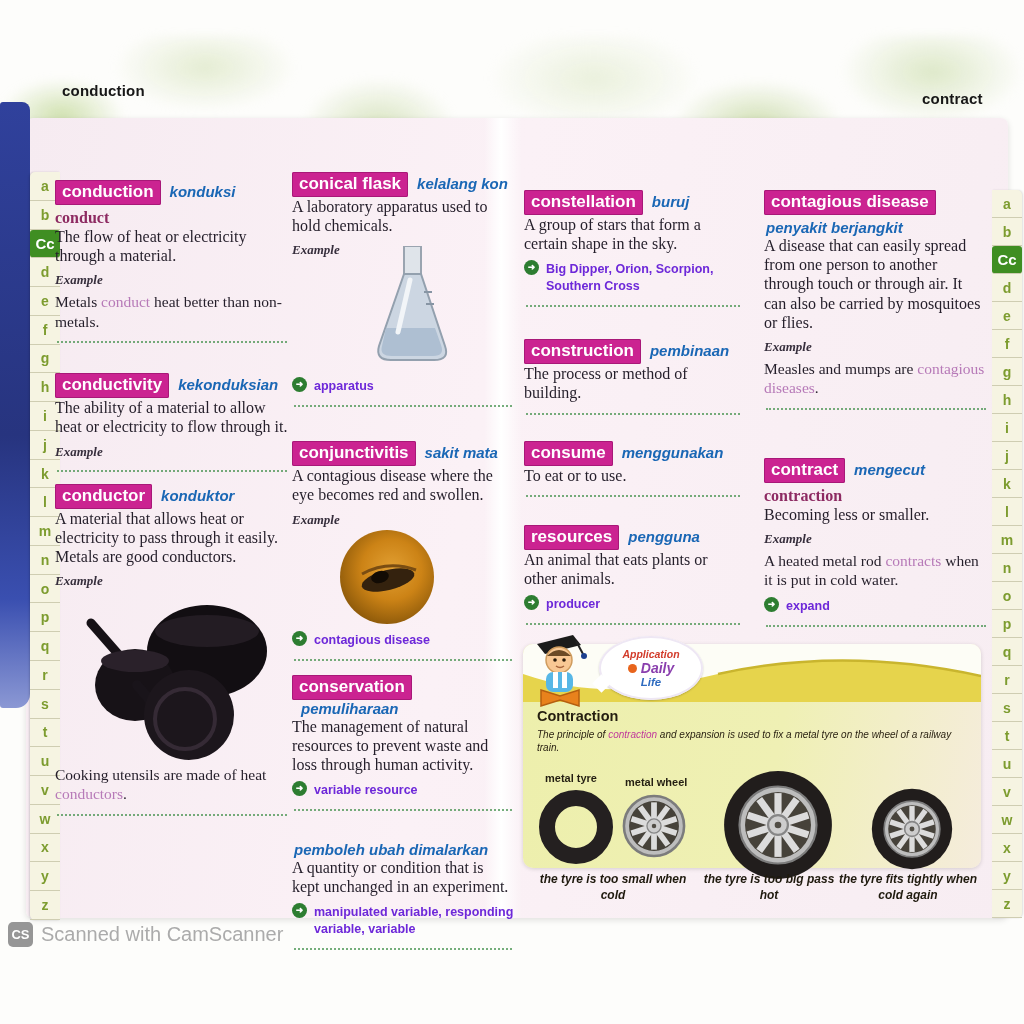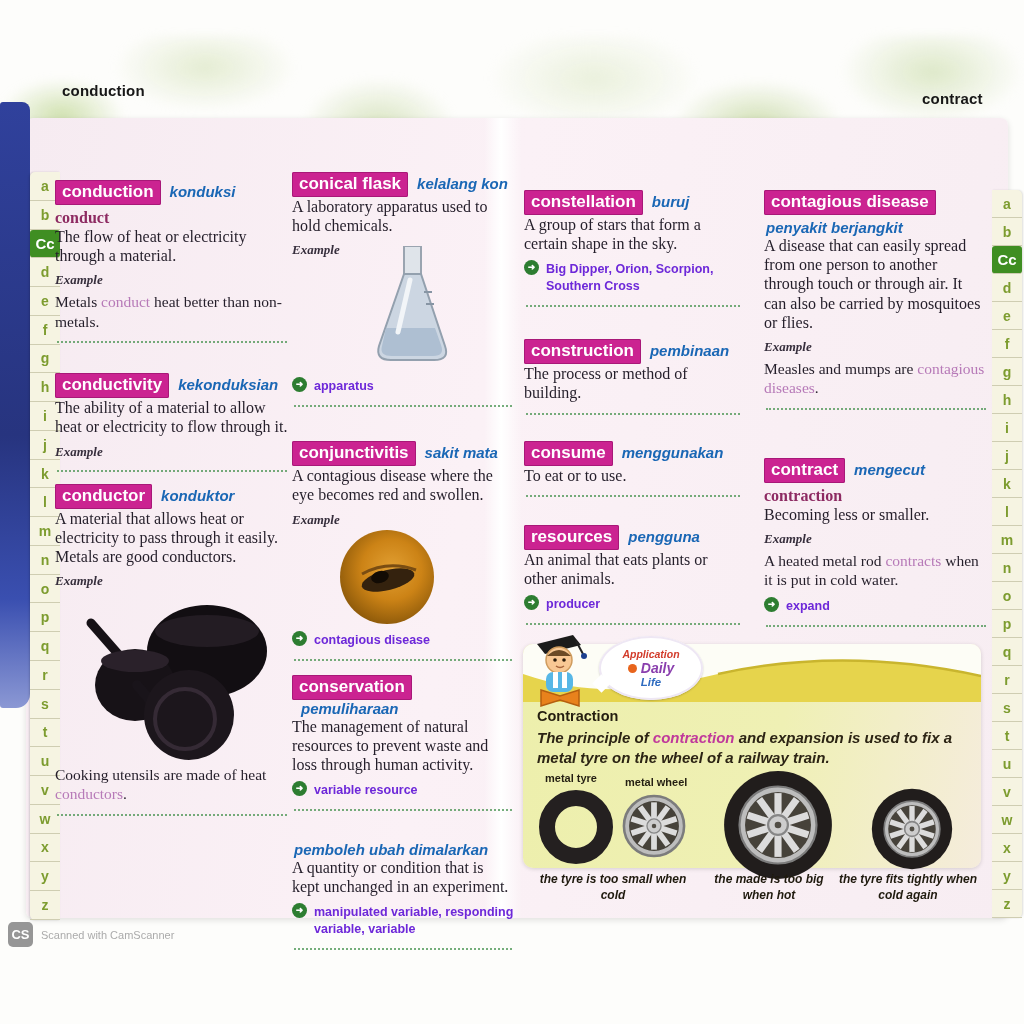--- a/index.html
+++ b/index.html
@@ -99,33 +99,33 @@
     z-index:3;display:flex;flex-direction:column;align-items:center;justify-content:center;
     box-shadow:0 0 0 2px #eee7f4 inset,0 1px 2px rgba(0,0,0,.2);
   }
   .bubble::after{content:"";position:absolute;left:-4px;bottom:10px;width:13px;height:13px;background:#fff;transform:rotate(45deg);}
   .b1{font-size:10.5px;font-weight:700;font-style:italic;color:#d23b2a;}
   .b2row{display:flex;align-items:center;gap:4px;}
   .dot{width:9px;height:9px;border-radius:50%;background:#e8641c;}
   .b2{font-size:14px;font-weight:700;font-style:italic;color:#8a3fae;}
   .b3{font-size:11.5px;font-weight:700;font-style:italic;color:#2f6cc0;}
   .app-title{position:absolute;left:14px;top:64px;font-weight:700;font-size:14.5px;color:#241e10;}
-  .app-text{position:absolute;left:14px;top:84px;width:436px;font-style:italic;font-weight:700;font-size:15px;line-height:1.3;color:#2c2414;}
+  .app-text{position:absolute;left:14px;top:84px;width:436px;font-style:italic;font-weight:400;font-size:10px;line-height:1.3;color:#2c2414;}
   .app-text .ref{color:#c0399b;}
   .wlabel{position:absolute;font-weight:700;font-size:11px;color:#241f12;}
   .tyre-ring{position:absolute;left:16px;top:146px;width:74px;height:74px;border:16px solid #242020;border-radius:50%;box-sizing:border-box;}
   .cap{position:absolute;top:228px;text-align:center;font-style:italic;font-weight:700;font-size:12px;line-height:1.3;color:#1f1a0e;}
 
   
   .watermark{position:absolute;left:8px;top:922px;display:flex;align-items:center;gap:8px;}
   .cs-badge{
     width:25px;height:25px;border-radius:5px;background:#969696;color:#fff;
     font-weight:700;font-size:13px;display:flex;align-items:center;justify-content:center;
   }
-  .cs-text{color:#ababab;font-size:11px;}
+  .cs-text{color:#ababab;font-size:20px;}
 </style>
 </head>
 <body>
 
 <div class="leaves"></div>
 <div id="hdr-left" class="page-header">conduction</div>
 <div id="hdr-right" class="page-header">contract</div>
 
 <div class="page"></div>
 <div class="gutter"></div>
@@ -585,20 +585,20 @@
       <line x1="50" y1="50" x2="50" y2="22" transform="rotate(216 50 50)"></line>
       <line x1="50" y1="50" x2="50" y2="22" transform="rotate(252 50 50)"></line>
       <line x1="50" y1="50" x2="50" y2="22" transform="rotate(288 50 50)"></line>
       <line x1="50" y1="50" x2="50" y2="22" transform="rotate(324 50 50)"></line>
     </g>
     <circle cx="50" cy="50" r="9" fill="#cdcdcd" stroke="#868686" stroke-width="2"></circle>
     <circle cx="50" cy="50" r="3" fill="#514d45"></circle>
   </svg>
 
   <div class="cap" style="left:4px;width:172px;">the tyre is too small when cold</div>
-  <div class="cap" style="left:176px;width:140px;">the made is too big when hot</div>
+  <div class="cap" style="left:176px;width:140px;">the tyre is too big pass hot</div>
   <div class="cap" style="left:316px;width:138px;">the tyre fits tightly when cold again</div>
 </div>
 
 <div class="watermark">
   <div class="cs-badge">CS</div>
   <div class="cs-text">Scanned with CamScanner</div>
 </div>
 
 </body></html>

